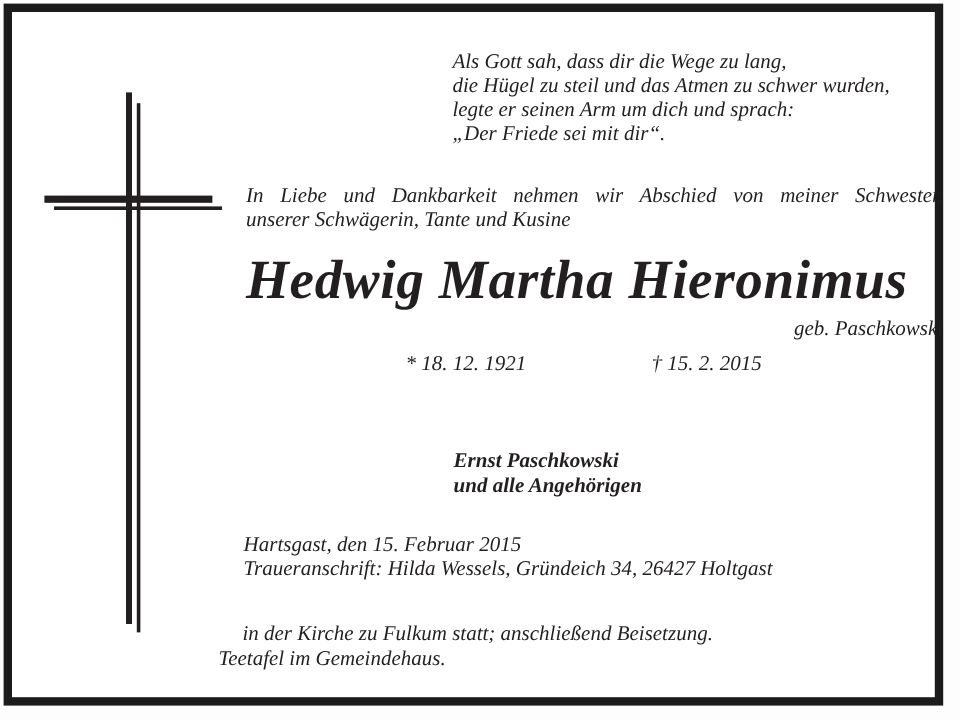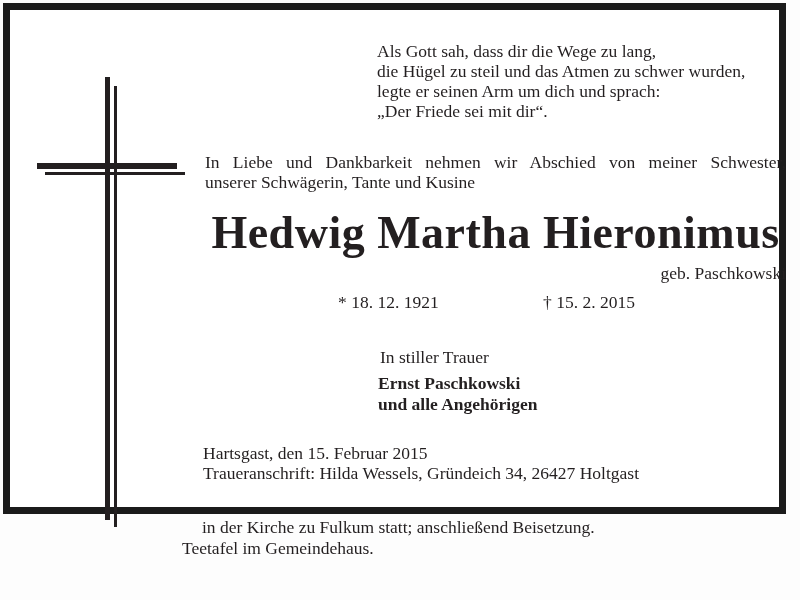--- a/index.html
+++ b/index.html
@@ -8,43 +8,44 @@
     width: 800px;
     height: 600px;
     background: #fdfdfd;
     font-family: "Liberation Serif", "DejaVu Serif", serif;
     color: #231f20;
     overflow: hidden;
   }
   .frame {
     position: absolute;
     left: 3px; top: 3px;
-    width: 783px; height: 511px;
+    width: 783px; height: 585px;
     border: 7px solid #1b1b1b;
     background: #ffffff;
     box-sizing: border-box;
+    font-style: italic;
   }
   
   .bar { position: absolute; background: #231f20; }
   .bar.v-thick { left: 95px;  top: 67px;  width: 5px;  height: 443px; }
   .bar.v-thin  { left: 104px; top: 76px;  width: 3px;  height: 441px; }
   .bar.h-thick { left: 27px;  top: 153px; width: 140px; height: 6px; }
   .bar.h-thin  { left: 35px;  top: 162px; width: 140px; height: 3px; }
 
   .txt { position: absolute; font-size: 17.5px; line-height: 20px; white-space: nowrap; }
 
   .poem { left: 367px; top: 31px; }
 
   .intro { left: 195px; top: 142px; width: 581px; }
   .intro .just { white-space: normal; text-align: justify; text-align-last: justify; }
 
   .name {
     left: 195px; top: 199px; width: 581px;
     font-size: 46px; line-height: 48px; font-weight: bold;
-    text-align: center; letter-spacing: 0.5px;
+    text-align: left; letter-spacing: 0.5px;
   }
   .maiden { left: 195px; top: 253px; width: 581px; text-align: right; }
 
   .date-birth { left: 328px; top: 282px; text-align: right; }
   .date-death { left: 533px; top: 282px; }
 
   .mourning-intro { left: 370px; top: 337px; }
   .mourners { left: 368px; top: 363px; line-height: 21px; font-weight: bold; }
 
   .place-date { left: 193px; top: 433px; }
@@ -80,21 +81,20 @@
     <div>unserer Schwägerin, Tante und Kusine</div>
   </div>
 
   <div class="txt name">Hedwig Martha Hieronimus</div>
 
   <div class="txt maiden">geb. Paschkowski</div>
 
   <div class="txt date-birth">* 18. 12. 1921</div>
   <div class="txt date-death">† 15. 2. 2015</div>
 
-  <div class="txt mourning-intro">In stiller Trauer</div>
 
   <div class="txt mourners">
     <div>Ernst Paschkowski</div>
     <div>und alle Angehörigen</div>
   </div>
 
   <div class="txt place-date">Hartsgast, den 15. Februar 2015</div>
   <div class="txt address">Traueranschrift: Hilda Wessels, Gründeich 34, 26427 Holtgast</div>
 
   <div class="txt svc svc2">in der Kirche zu Fulkum statt; anschließend Beisetzung.</div>

